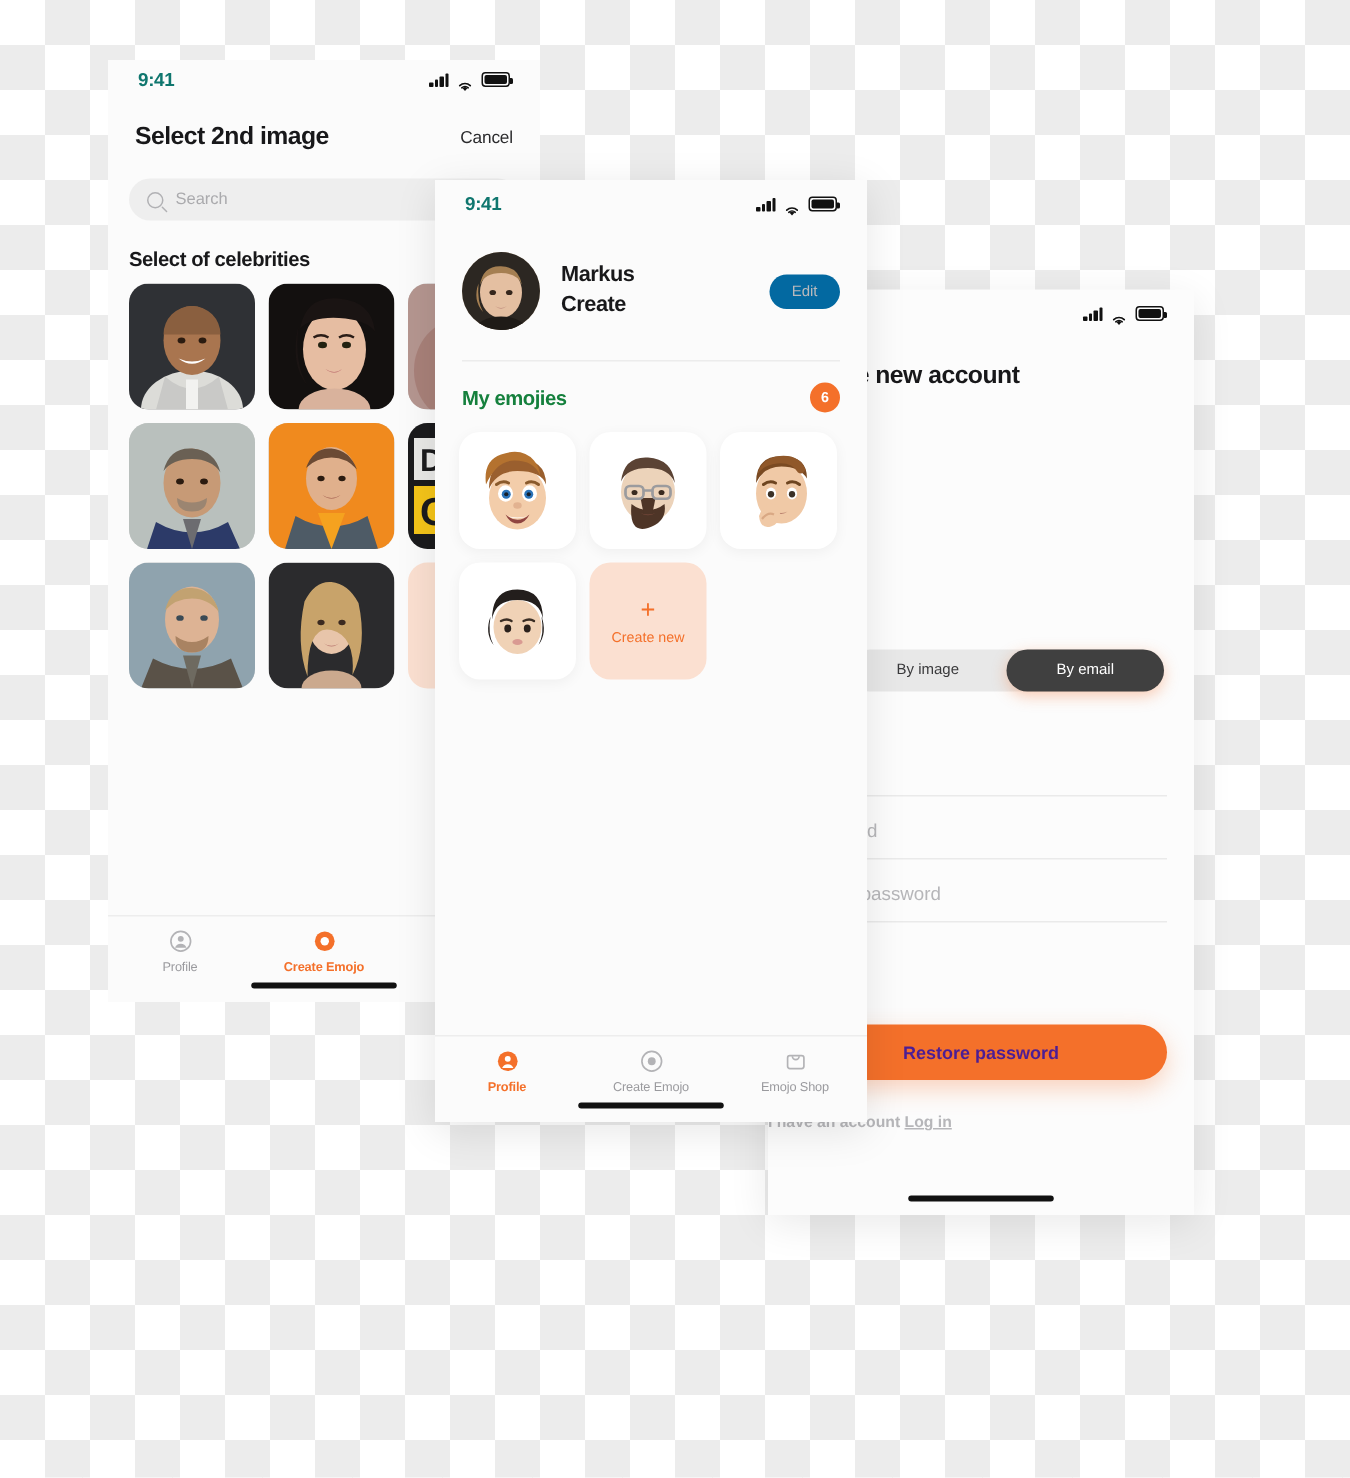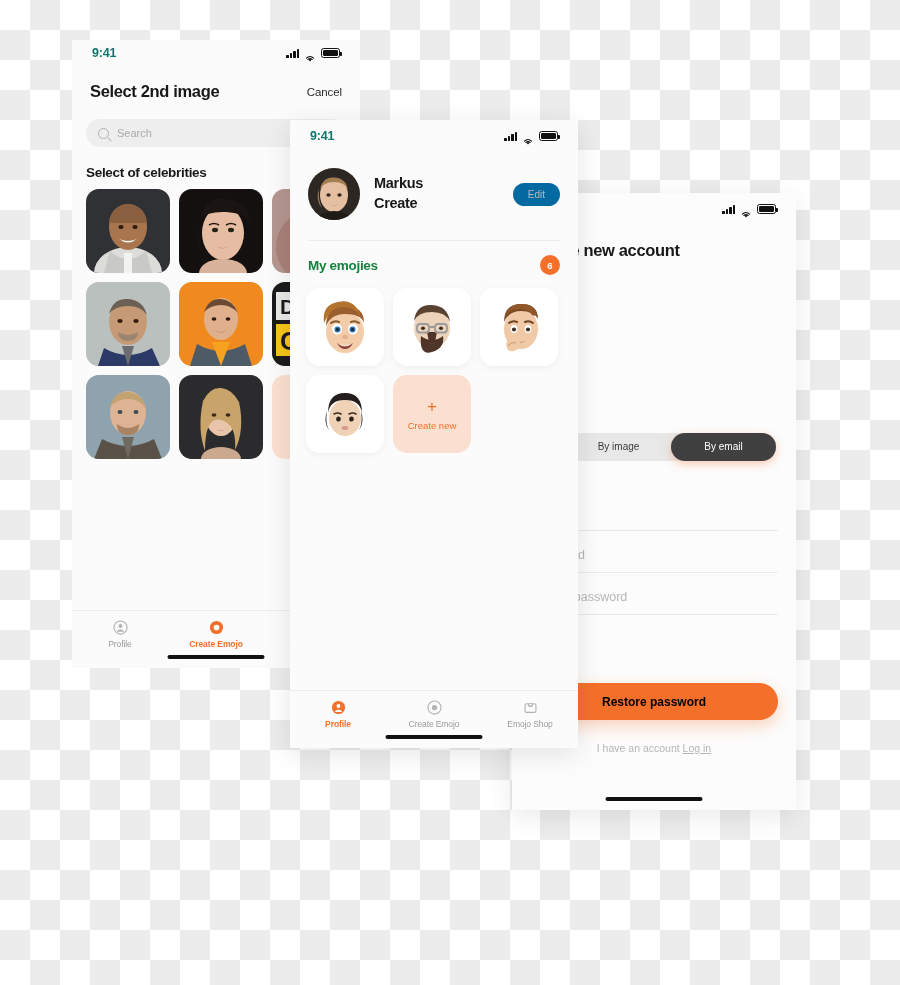--- a/index.html
+++ b/index.html
@@ -143,27 +143,27 @@
   }
   .seg-item { flex:1; text-align:center; font-size:10px; color:#3a3a3c; line-height:28px; }
   .seg-item.active {
     background:#404040; color:#fff; border-radius:14px; height:28px;
     box-shadow: 0 3px 10px rgba(244,112,42,.35);
   }
   .field { margin: 0 18px; border-bottom: 1px solid #eaeaea; padding: 14px 0 9px 0; }
   .field .ph { font-size: 12.5px; color:#b6b6b9; }
   .restore {
     position:absolute; left: 18px; right: 18px; bottom: 90px; height: 37px;
-    background:#f4702a; border-radius: 19px; color:#000000; font-size:12px; font-weight:bold;
+    background:#f4702a; border-radius: 19px; color:#4c1d95; font-size:12px; font-weight:bold;
     display:flex; align-items:center; justify-content:center;
     box-shadow: 0 6px 16px rgba(244,112,42,.30);
   }
   .haveacct {
-    position:absolute; left:0; right:0; bottom: 56px; text-align:center;
-    font-size: 10.5px; color:#b6b6b9; font-weight:normal;margin-top:34px;
+    position:absolute; left:0; right:0; bottom: 56px; text-align:left;
+    font-size: 10.5px; color:#b6b6b9; font-weight:bold;margin-top:34px;
   }
   .haveacct u { text-decoration: underline; }
 </style>
 </head>
 <body>
 
 <div class="phone" id="phone-left">
 
   <div class="status-bar">
     <span class="status-time">9:41</span>

